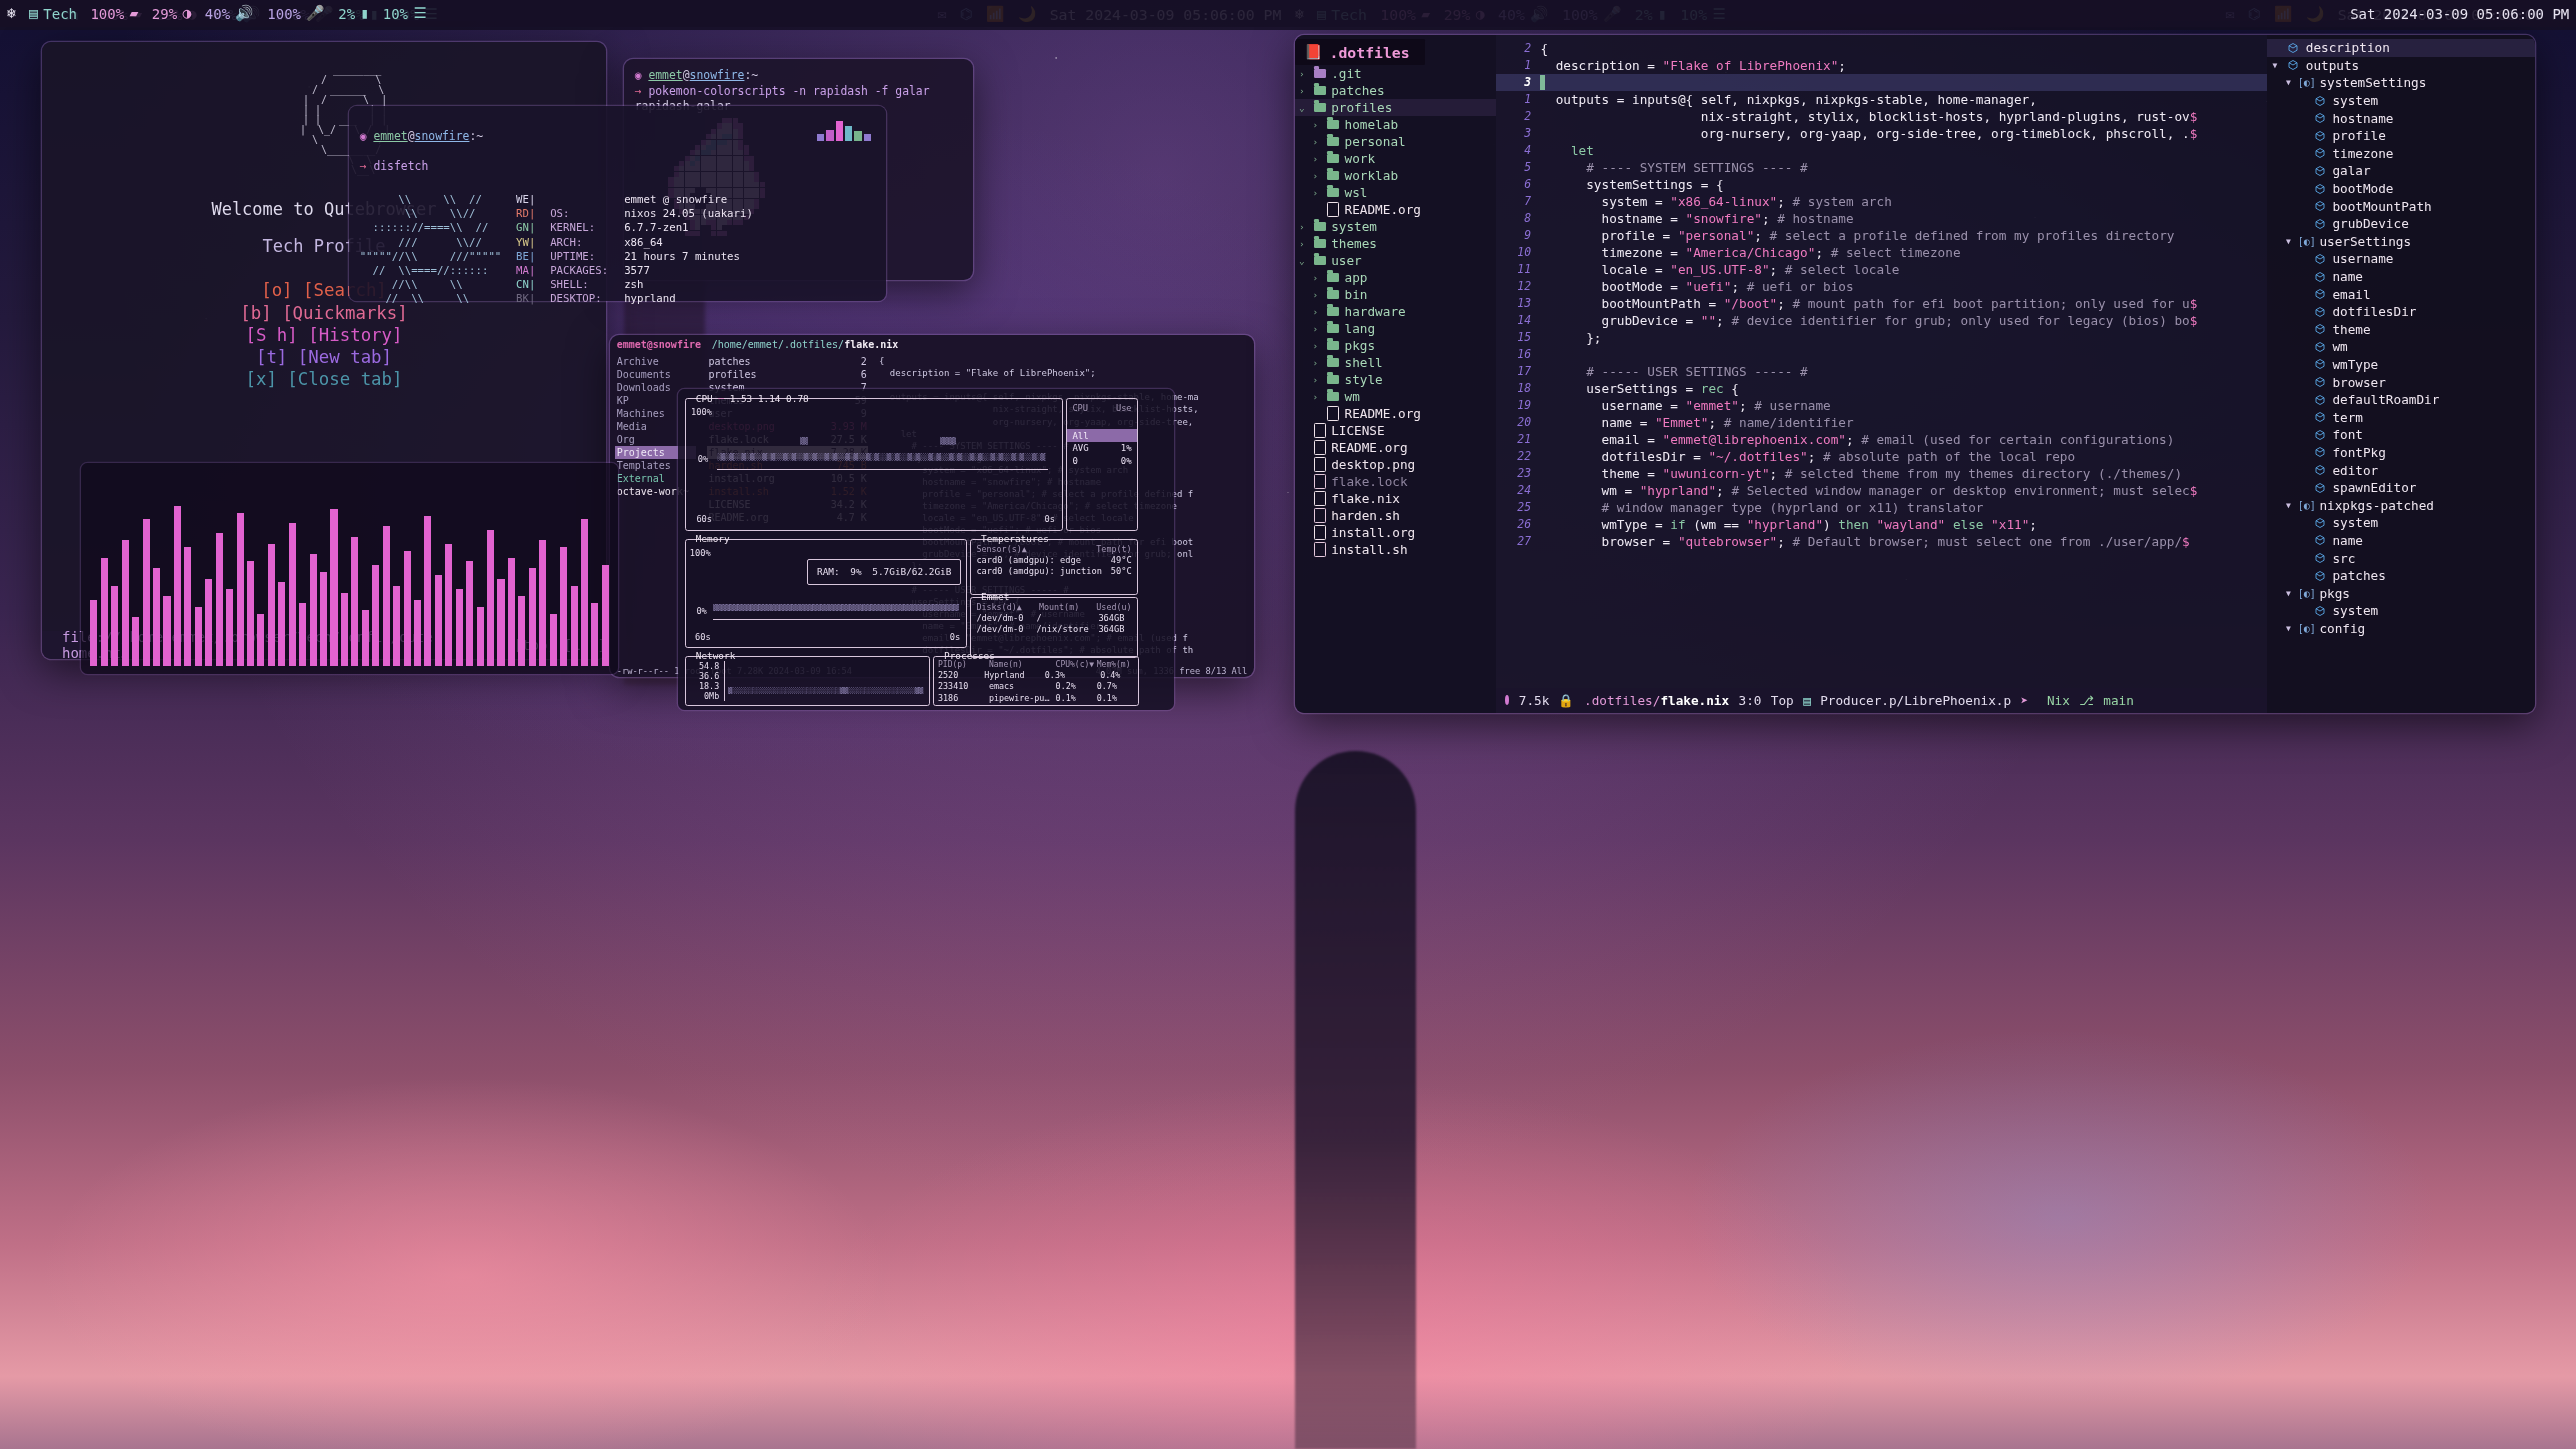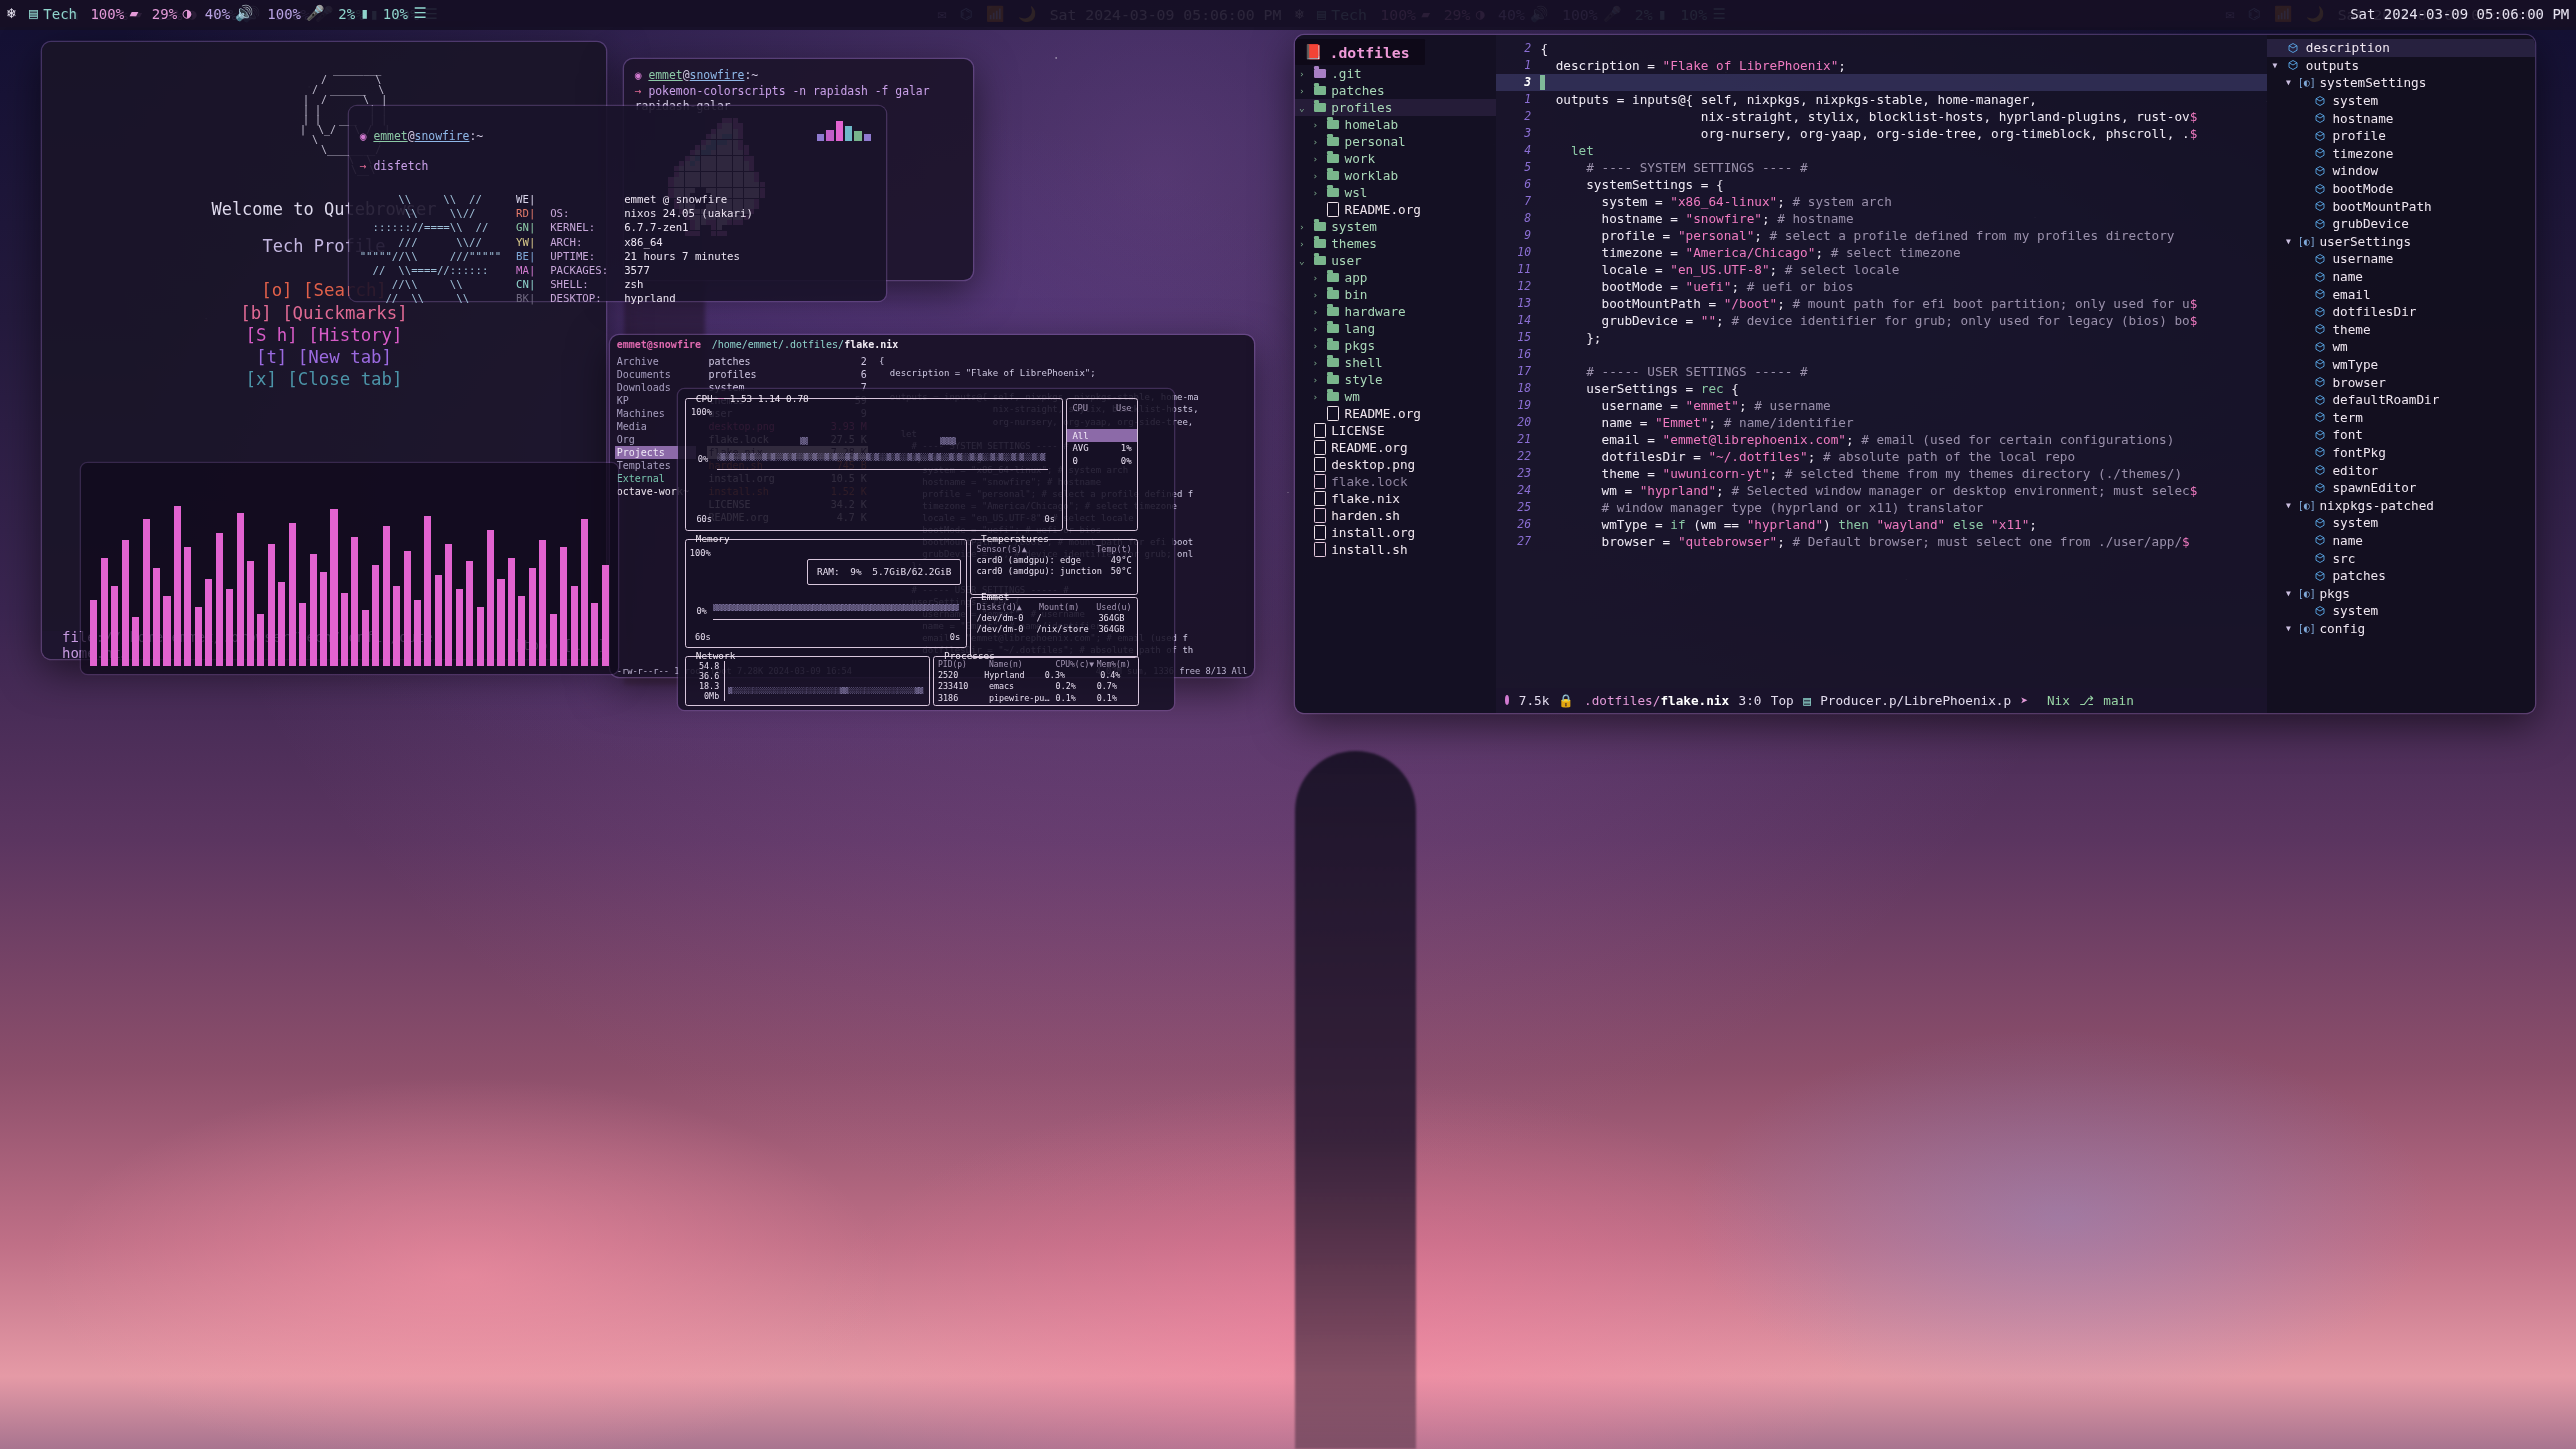--- a/index.html
+++ b/index.html
@@ -930,21 +930,21 @@
             <span>timezone</span>
           </div>
           <div class="ol" style="padding-left: 32px;">
             <span style="width: 8px; color: rgb(203, 191, 224); font-size: 8px; flex: 0 0 auto;"></span>
             <span style="flex: 0 0 auto; display: inline-flex; width: 13.4px; justify-content: center;">
               <svg class="cube" viewBox="0 0 24 24" fill="none" stroke="#5aa8e8" stroke-width="1.8">
                 <path d="M12 3l8 4.5v9L12 21l-8-4.5v-9z"></path>
                 <path d="M4 7.5l8 4.5 8-4.5"></path>
               </svg>
             </span>
-            <span>window</span>
+            <span>galar</span>
           </div>
           <div class="ol" style="padding-left: 32px;">
             <span style="width: 8px; color: rgb(203, 191, 224); font-size: 8px; flex: 0 0 auto;"></span>
             <span style="flex: 0 0 auto; display: inline-flex; width: 13.4px; justify-content: center;">
               <svg class="cube" viewBox="0 0 24 24" fill="none" stroke="#5aa8e8" stroke-width="1.8">
                 <path d="M12 3l8 4.5v9L12 21l-8-4.5v-9z"></path>
                 <path d="M4 7.5l8 4.5 8-4.5"></path>
               </svg>
             </span>
             <span>bootMode</span>

